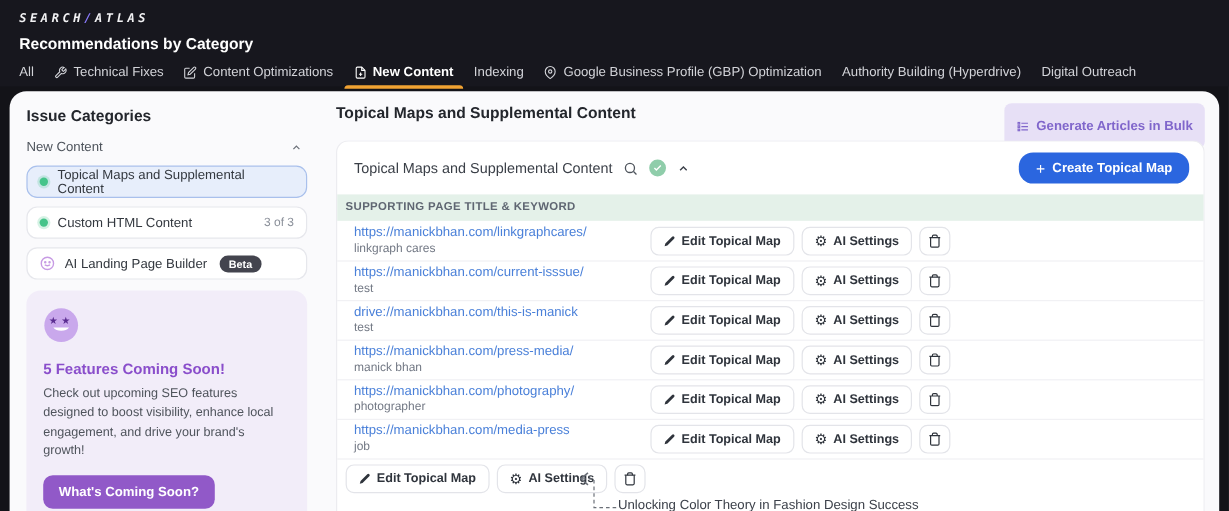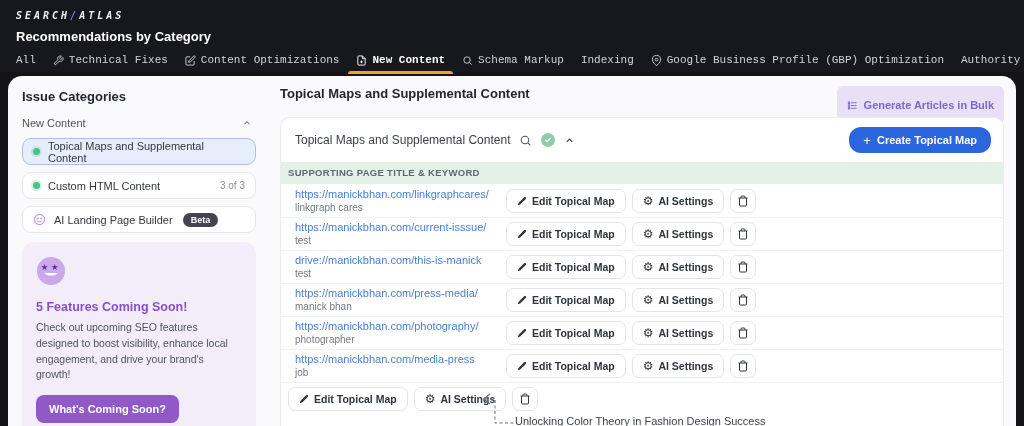--- a/index.html
+++ b/index.html
@@ -7,21 +7,21 @@
     font-family:"Liberation Sans","DejaVu Sans",sans-serif; }
 
   
   .topbar { height:72px; background:#17171e; padding:10px 16px 0; position:relative; }
   .logo { font-family:"DejaVu Sans Mono","Liberation Mono",monospace; font-style:italic;
     font-weight:bold; font-size:10px; letter-spacing:3px; color:#f2f2f4; }
   .logo .slash { color:#8b7bff; }
   .page-title { margin-top:8px; font-size:13px; font-weight:bold; color:#ffffff; }
   .tabs { display:flex; gap:17px; margin-top:10px; align-items:flex-end; }
   .tab { position:relative; display:flex; gap:5px; align-items:center; padding-bottom:8px;
-    font-size:11px; color:#d2d3d8; white-space:nowrap; cursor:pointer;font-family:Liberation Mono, monospace; }
+    font-size:11px; color:#d2d3d8; white-space:nowrap; cursor:pointer; }
   .tab svg { flex-shrink:0; }
   .tab.active { color:#ffffff; font-weight:bold; }
   .tab.active::after { content:""; position:absolute; left:-8px; right:-8px; bottom:0;
     height:3px; border-radius:3px 3px 0 0; background:#f0a232; }
 
   
   .panel { position:absolute; left:8px; right:8px; top:76px; bottom:0; background:#fafafc;
     border-radius:14px 14px 0 0; display:flex; overflow:hidden; }
 
   
@@ -65,21 +65,21 @@
     padding:0 14px; font-size:11px; font-weight:bold; display:flex; align-items:center; gap:6px;
     cursor:pointer; font-family:inherit; }
   .create-btn .plus { font-size:13px; font-weight:normal; }
 
   .thead { display:flex; height:22px; }
   .th { font-size:9.5px; font-weight:bold; color:#5f6672; letter-spacing:.3px;
     line-height:22px; white-space:nowrap; }
   .th1 { width:218px; flex-shrink:0; background:#f2f2f5; padding-left:14px; }
   .th2 { flex:1; background:#e4f1e9; padding-left:7px; }
 
-  .trow { display:flex; align-items:center; height:33px; }
+  .trow { display:flex; align-items:center; height:33px;gap:36px; }
   .trow + .trow { border-top:1px solid #f1f1f4; }
   .cell-pillar { width:218px; flex-shrink:0; padding-left:14px; white-space:nowrap; }
   .url { font-size:11px; color:#4a80d9; text-decoration:none; display:block; line-height:13px; }
   .kw { font-size:10px; color:#737985; line-height:12px; margin-top:1px; }
   .cell-actions { flex:1; display:flex; align-items:center; gap:6px; padding-left:7px; min-width:0; }
   .btn { display:flex; align-items:center; gap:5px; height:24px; padding:0 10px; background:#fff;
     border:1px solid #e3e4e9; border-radius:7px; font-size:10.5px; color:#2f343c; font-weight:bold;
     white-space:nowrap; cursor:pointer; font-family:inherit; }
   .btn.icon-only { width:26px; padding:0; justify-content:center; }
   .gear-glyph { font-family:"DejaVu Sans",sans-serif; font-size:12px; line-height:1; }
@@ -120,29 +120,20 @@
     <div class="tab active">
       <span class="icon">
           <svg width="11" height="11" viewBox="0 0 24 24" fill="none" stroke="currentColor" stroke-width="2">
             <path d="M14 2H6a2 2 0 0 0-2 2v16a2 2 0 0 0 2 2h12a2 2 0 0 0 2-2V8z"></path>
             <polyline points="14 2 14 8 20 8"></polyline>
             <line x1="12" y1="18" x2="12" y2="12"></line>
             <line x1="9" y1="15" x2="15" y2="15"></line>
           </svg>
         </span>
       <span>New Content</span>
-      </div>
-    <div class="tab">
-      <span class="icon">
-          <svg width="11" height="11" viewBox="0 0 24 24" fill="none" stroke="currentColor" stroke-width="2">
-            <circle cx="11" cy="11" r="7"></circle>
-            <line x1="21" y1="21" x2="16.5" y2="16.5"></line>
-          </svg>
-        </span>
-      <span>Schema Markup</span>
       </div>
     <div class="tab">
         <span>Indexing</span>
       </div>
     <div class="tab">
       <span class="icon">
           <svg width="11" height="11" viewBox="0 0 24 24" fill="none" stroke="currentColor" stroke-width="2">
             <path d="M21 10c0 7-9 13-9 13s-9-6-9-13a9 9 0 0 1 18 0z"></path>
             <circle cx="12" cy="10" r="3"></circle>
           </svg>

